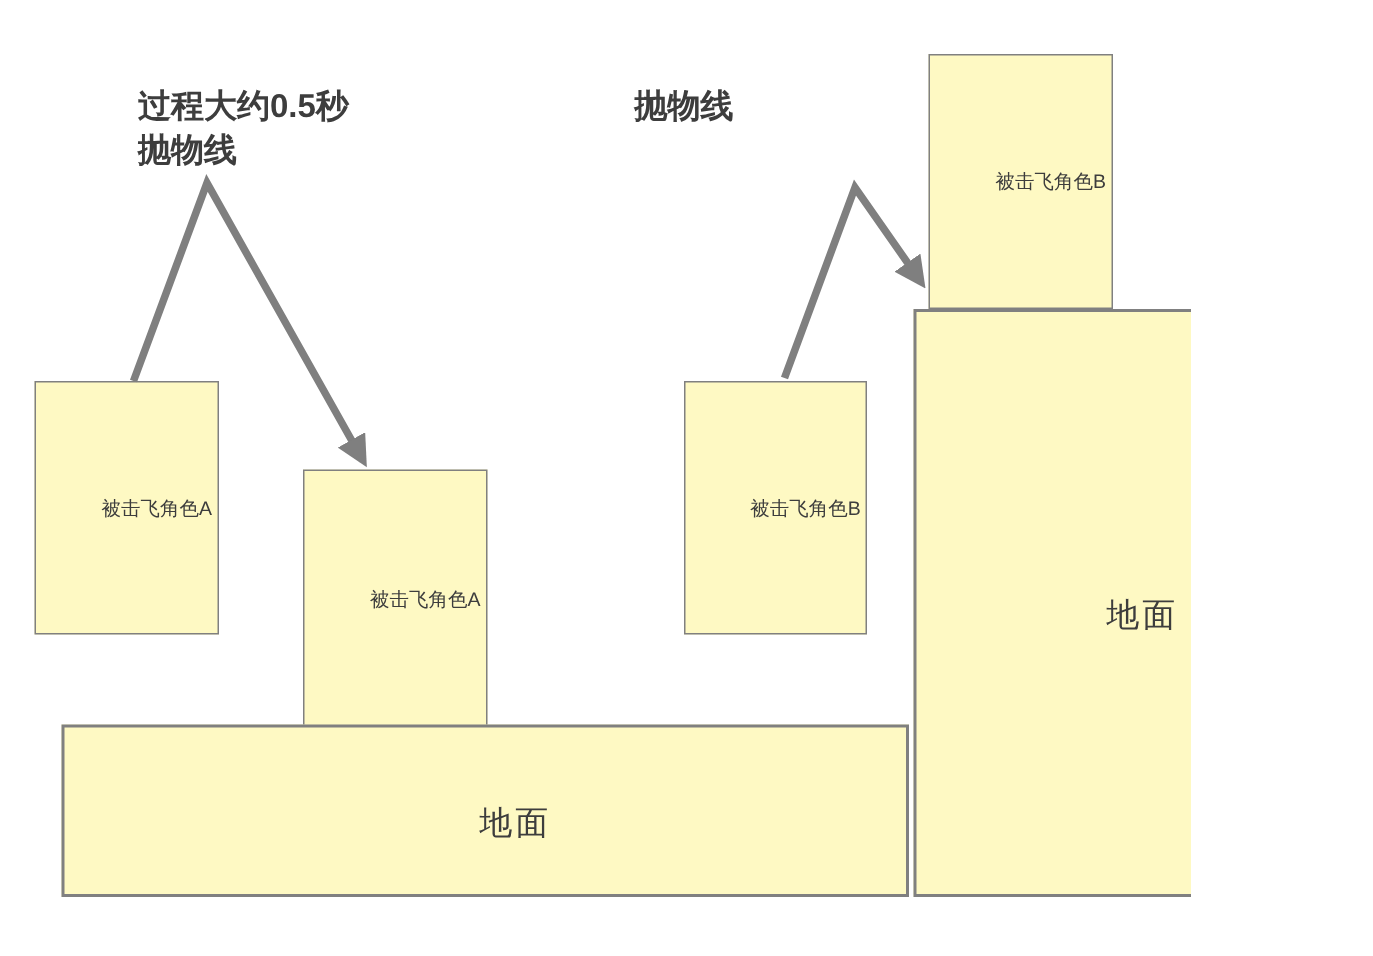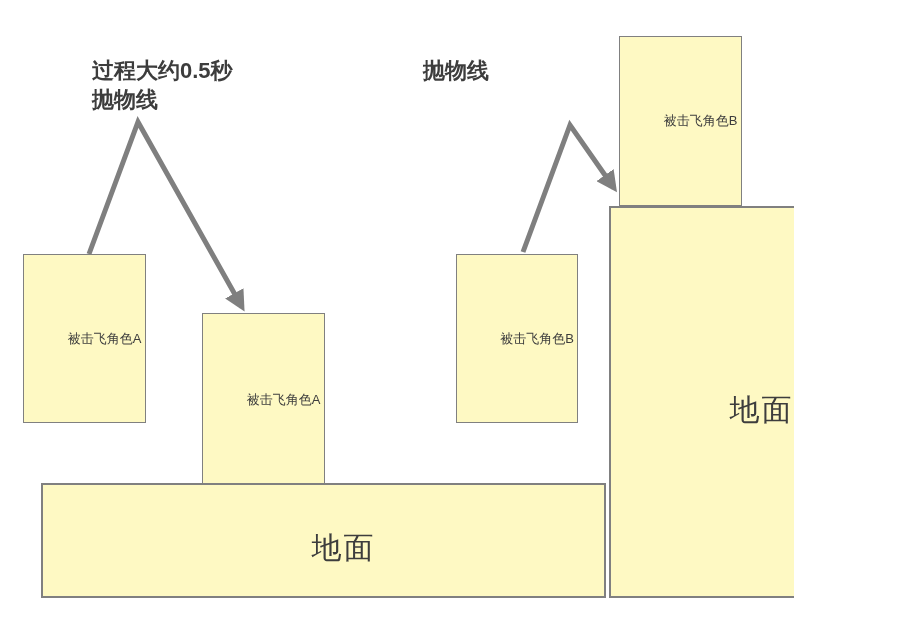--- a/index.html
+++ b/index.html
@@ -36,21 +36,21 @@
   }
   .ground {
     border-width: 2px;
   }
   .char-label {
     font-size: 13px;
     color: var(--label-text, #3d3d3d);
     white-space: nowrap;
   }
   .ground-label {
-    font-size: 30px;
+    font-size: 22px;
     color: var(--label-text, #3d3d3d);
     letter-spacing: 2px;
     margin-top: 16px;
   }
   .arrows {
     position: absolute;
     left: 0;
     top: 0;
     z-index: 5;
     pointer-events: none;

